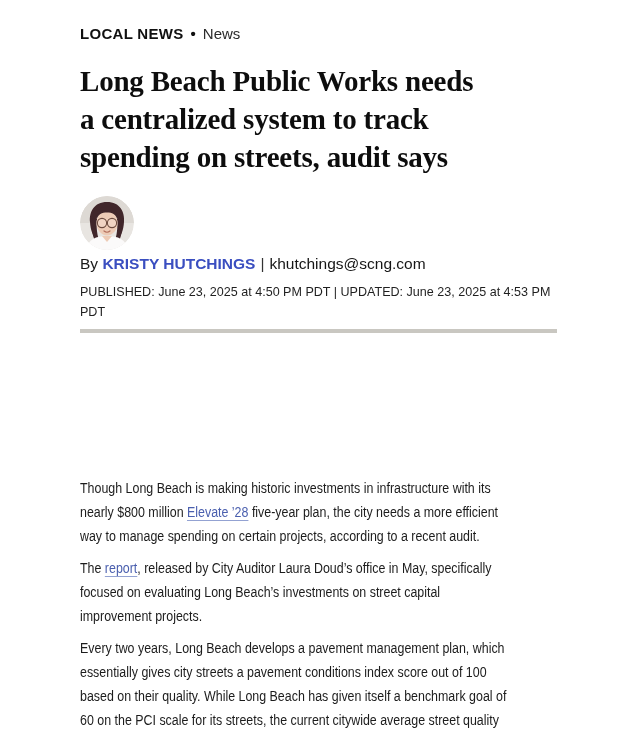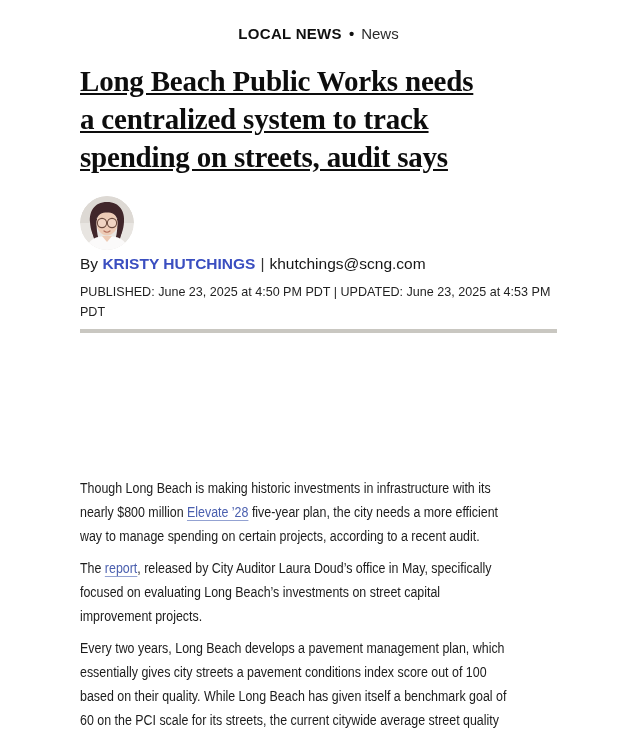--- a/index.html
+++ b/index.html
@@ -11,32 +11,31 @@
     --subsection:#2b2b2b;
   }
   html,body{margin:0;padding:0;background:#ffffff;}
   body{
     width:622px;height:730px;overflow:hidden;
     font-family:"Liberation Sans", sans-serif;color:var(--text);
     -webkit-font-smoothing:antialiased;
   }
   .page{box-sizing:border-box;width:622px;height:730px;padding:25px 65px 0 80px;}
 
-  .category{font-size:15px;line-height:18px;white-space:nowrap;text-align:center;}
+  .category{font-size:15px;line-height:18px;white-space:nowrap;}
   .category .section{font-weight:700;letter-spacing:.3px;color:#101010;}
   .category .bullet{margin:0 7px;color:#101010;font-weight:700;}
   .category .subsection{color:var(--subsection);text-decoration:none;cursor:pointer;}
 
   .headline{
     margin:19px 0 0;
     font-family:"Liberation Serif", serif;
     font-weight:700;font-size:29px;line-height:38px;
     letter-spacing:-.2px;color:var(--headline);
     white-space:pre;
-    text-decoration:underline;
   }
 
   .avatar{margin-top:20px;width:54px;height:54px;border-radius:50%;overflow:hidden;display:block;cursor:pointer;}
   .avatar svg{display:block;}
 
   .byline{margin-top:4px;font-size:15.5px;line-height:19px;white-space:nowrap;}
   .byline .author{color:var(--author-link);font-weight:700;text-decoration:none;cursor:pointer;}
   .byline .sep{margin:0 5px;color:#333;}
   .byline .email{color:#151515;cursor:pointer;}
 

